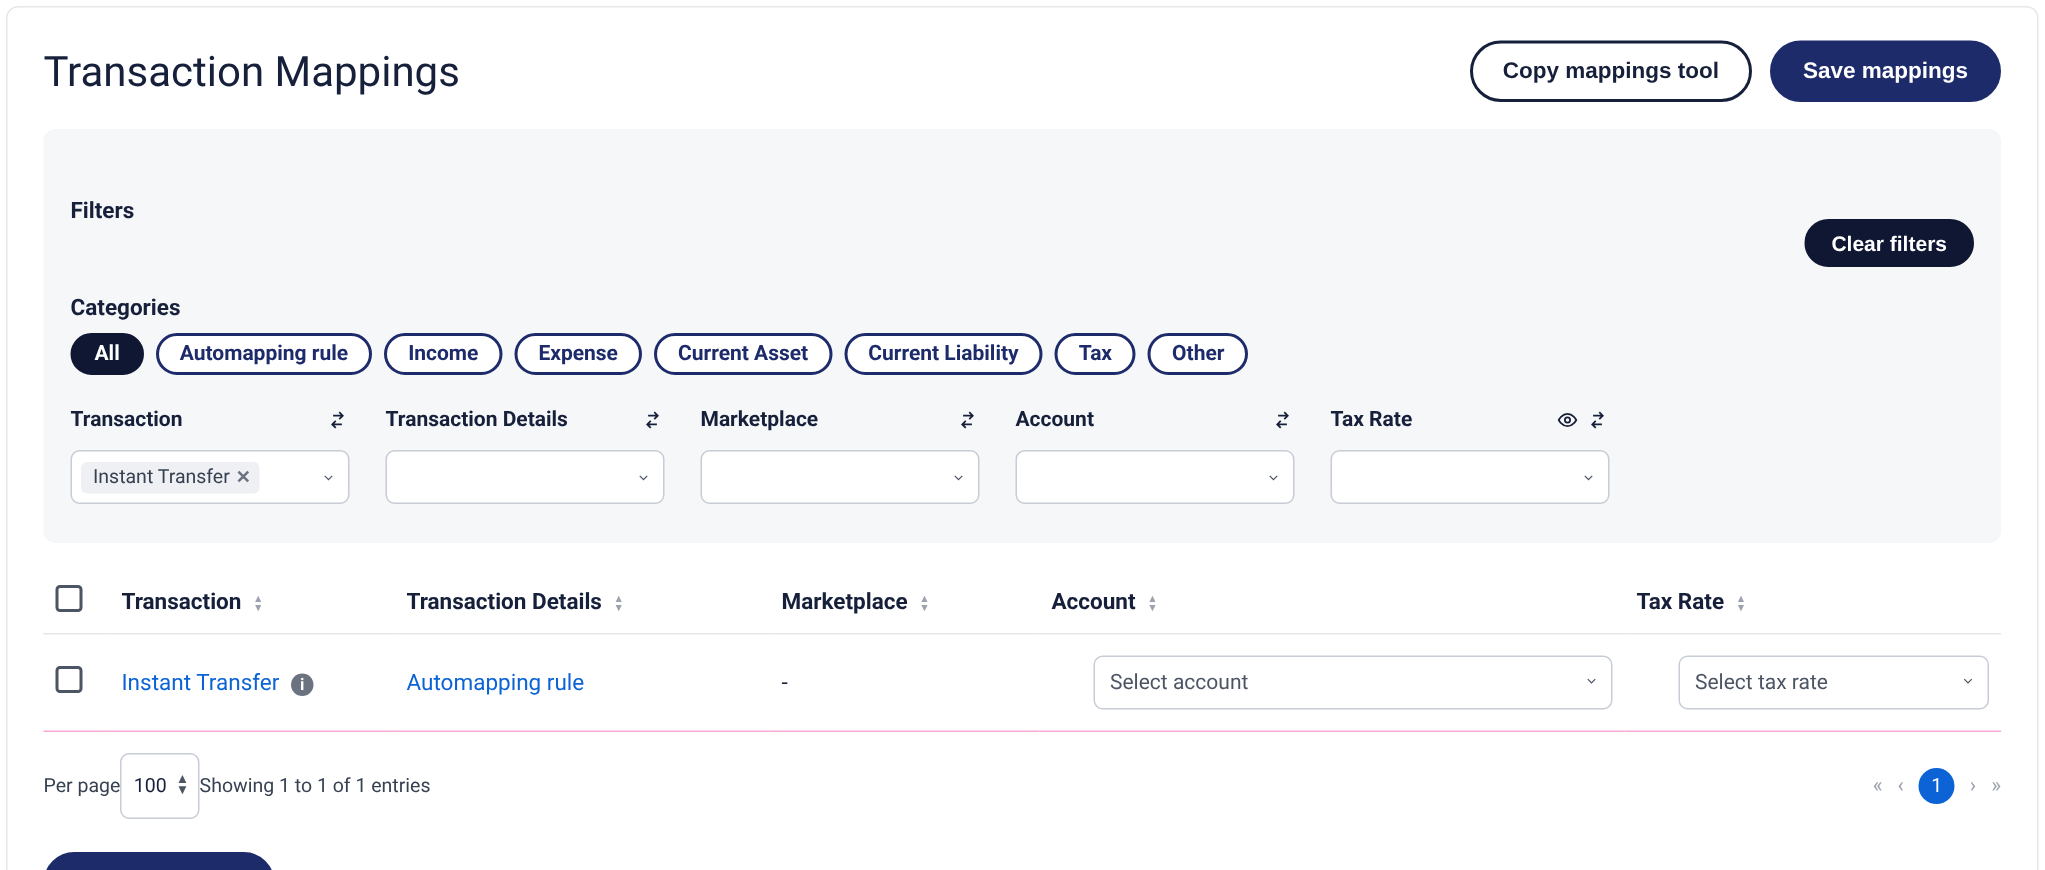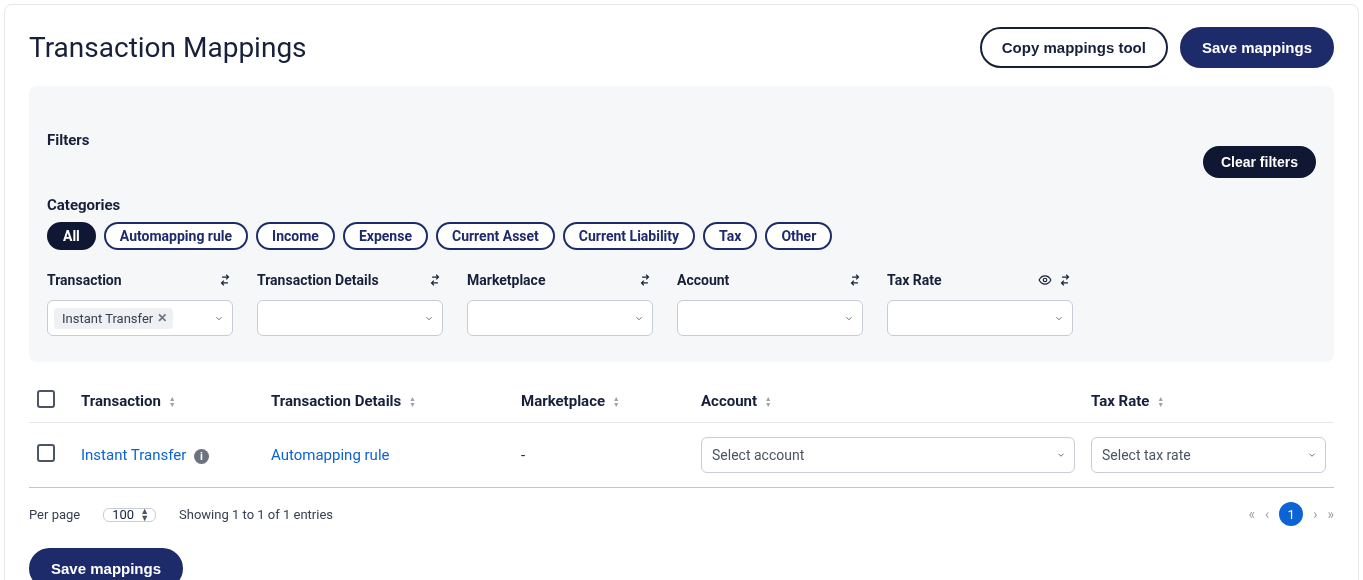--- a/index.html
+++ b/index.html
@@ -32,25 +32,25 @@
   .caret svg { width:10px; height:10px; stroke:#4b5563; stroke-width:2; fill:none; }
   .table-area { }
   table { width:100%; border-collapse:collapse; }
   thead th { text-align:left; font-size:15px; font-weight:700; color:#17203b; padding:10px 8px; border-bottom:1px solid #e5e7eb; white-space:nowrap; }
   tbody td { font-size:15px; padding:14px 8px; border-bottom:1px solid #f9a8d4; vertical-align:middle; color:#17203b; }
   .checkbox { width:18px; height:18px; border:2px solid #4b5563; border-radius:3px; background:#fff; display:inline-block; cursor:pointer; }
   .sort-icon { display:inline-flex; flex-direction:column; margin-left:4px; vertical-align:middle; line-height:0; }
   .sort-icon span { font-size:7px; color:#9ca3af; line-height:6px; }
   .link { color:#0b63d6; cursor:pointer; }
   .info-icon { display:inline-flex; width:15px; height:15px; border-radius:50%; background:#6b7280; color:#fff; font-size:11px; font-weight:700; align-items:center; justify-content:center; margin-left:4px; }
-  .select-cell { position:relative; border:1px solid #c7ccd6; border-radius:6px; background:#fff; height:36px; display:flex; align-items:center; padding:0 30px 0 10px; cursor:pointer; color:#4b5563; font-size:14px; }
+  .select-cell { position:relative; border:1px solid #c7ccd6; border-radius:6px; background:#fff; height:36px; display:flex; align-items:center; padding:0 30px 0 10px; cursor:pointer; color:#4b5563; font-size:14px;margin-left:28px; }
   .select-cell .caret { position:absolute; right:8px; }
   .footer-row { display:flex; align-items:center; justify-content:space-between; margin-top:14px; }
-  .footer-left { display:flex; align-items:flex-end; gap:23px; font-size:13px; color:#374151; }
-  .perpage-select { border:1px solid #c7ccd6; border-radius:6px; height:14px; display:flex; align-items:center; padding:0 6px 0 8px; gap:6px; cursor:pointer; font-size:13px; color:#17203b; }
+  .footer-left { display:flex; align-items:center; gap:0; font-size:13px; color:#374151; }
+  .perpage-select { border:1px solid #c7ccd6; border-radius:6px; height:44px; display:flex; align-items:center; padding:0 6px 0 8px; gap:6px; cursor:pointer; font-size:13px; color:#17203b; }
   .perpage-select .updown { font-size:9px; line-height:7px; color:#4b5563; display:flex; flex-direction:column; }
   .pagination { display:flex; align-items:center; gap:10px; color:#4b5563; font-size:14px; }
   .page-num { width:24px; height:24px; border-radius:50%; background:#0b63d6; color:#fff; display:flex; align-items:center; justify-content:center; font-size:13px; cursor:pointer; }
   .pager-btn { cursor:pointer; color:#9ca3af; font-size:14px; }
   .bottom-save { margin-top:22px; }
   .col-check { width:44px; }
   .col-txn { width:190px; }
   .col-details { width:250px; }
   .col-market { width:180px; }
   .col-account { width:390px; }

